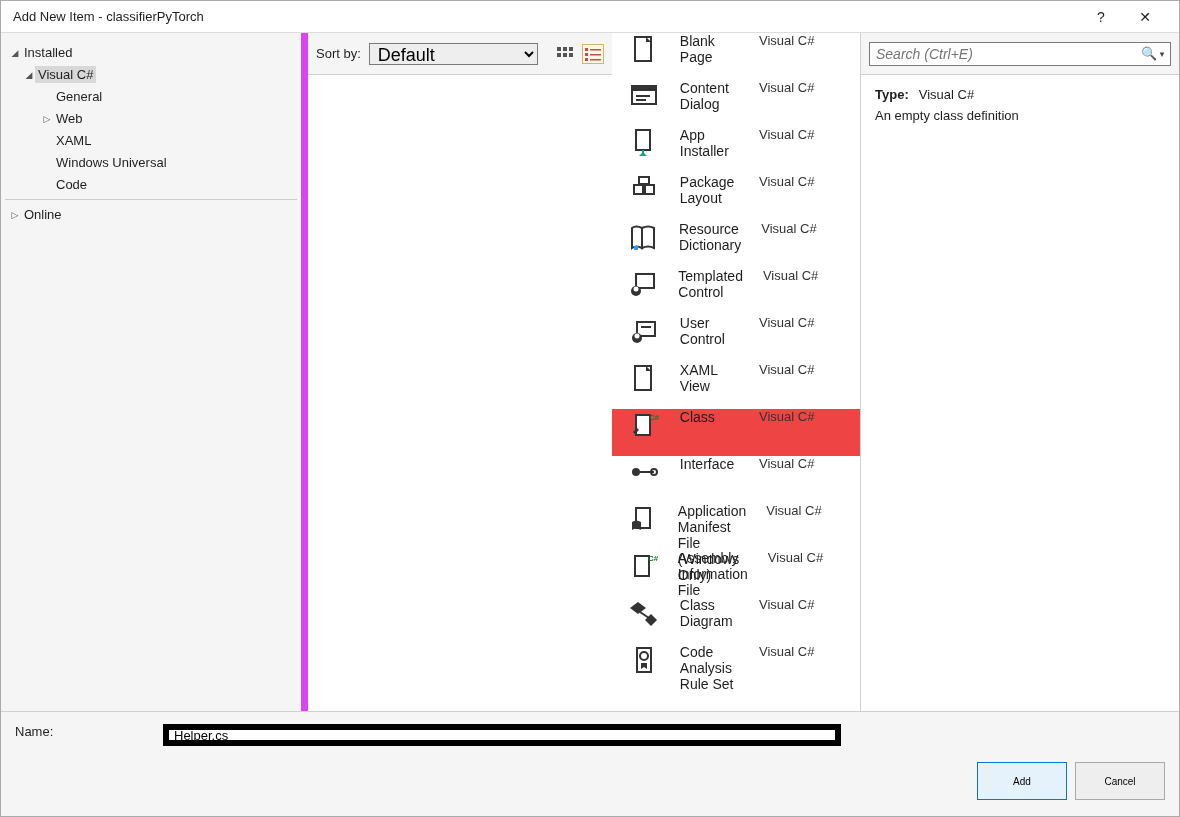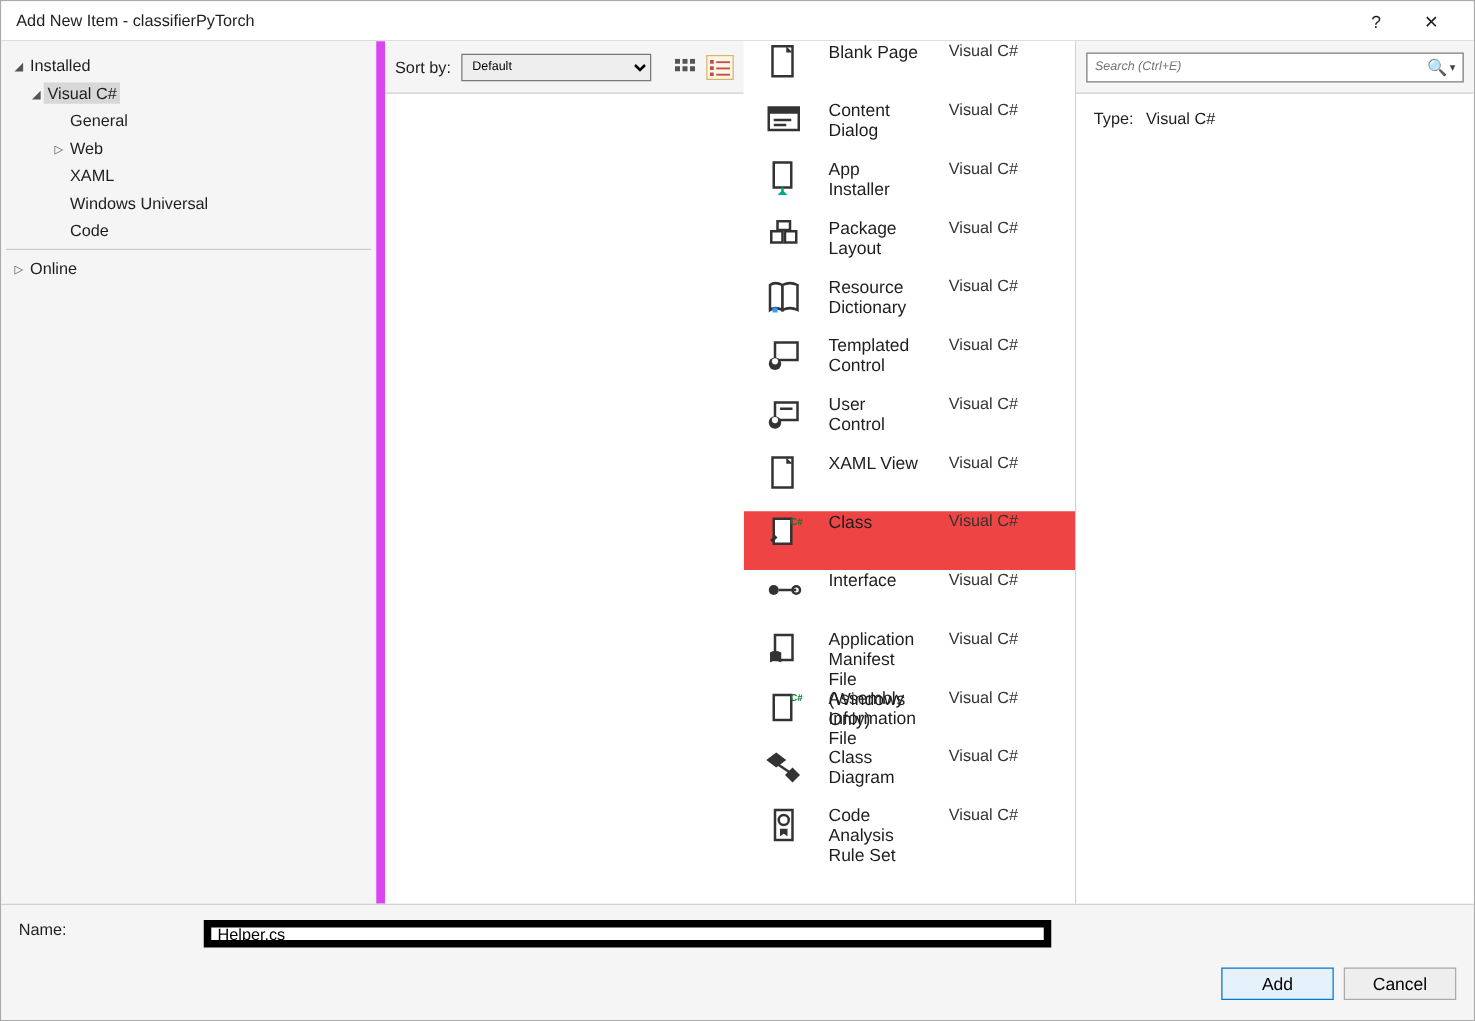--- a/index.html
+++ b/index.html
@@ -16,51 +16,51 @@
 .tree .item .arrow{display:inline-block;width:12px;text-align:center;font-size:9px;color:#555}
 .tree .item .lbl{padding:1px 3px}
 .tree .item.selected .lbl{background:#d8d8d8}
 .tree .sub1{padding-left:18px}
 .tree .sub2{padding-left:36px}
 .tree .sep{height:1px;background:#ccc;margin:4px 0}
 
 .center{flex:1;display:flex;border-left:7px solid #d946ef;border-right:1px solid #d0d0d0;background:#fff;min-height:0}
 .topbar{height:42px;display:flex;align-items:center;background:#f5f5f5;gap:6px;padding:0 8px;border-bottom:1px solid #d0d0d0}
 .sortlbl{margin-right:2px}
-select.sortsel{width:152px;height:22px;border:1px solid #7a7a7a;background:#eee;font-size:10px;padding-left:4px}
+select.sortsel{width:169px;height:22px;border:1px solid #7a7a7a;background:#eee;font-size:18px;padding-left:4px}
 .viewbtn{width:22px;height:20px;display:inline-flex;align-items:center;justify-content:center;border:1px solid transparent}
 .viewbtn.active{border:1px solid #d9b36c;background:#fff7e5}
 .viewbtn svg{display:block}
 .listwrap{flex:1;overflow-y:scroll;background:#fff}
 .row{display:flex;align-items:flex-start;height:47px;padding:0 16px;gap:20px;cursor:default}
 .row.selected{background:#ef4444}
 .row .icon{width:32px;height:32px;display:flex;align-items:center;justify-content:center;color:#333}
 .row .icon svg{width:30px;height:30px}
 .row .tlabel{flex:1;font-size:14px}
 .row .lang{width:85px;text-align:left;color:#333}
 
 .listwrap::-webkit-scrollbar{width:17px;background:#f0f0f0}
 .listwrap::-webkit-scrollbar-thumb{background:#c0c0c0}
 .listwrap::-webkit-scrollbar-button{height:17px;background:#e6e6e6}
 
 .details{width:318px;background:#fff;display:flex;flex-direction:column}
 .searchrow{height:42px;background:#f5f5f5;border-bottom:1px solid #d0d0d0;display:flex;align-items:center;padding:0 8px}
 .searchbox{flex:1;display:flex;align-items:center;border:1px solid #7a7a7a;background:#fff;height:24px}
-.searchbox input{flex:1;border:none;outline:none;font-size:10px;padding:0 6px;font-style:italic;color:#3b82f6;background:transparent}
+.searchbox input{flex:1;border:none;outline:none;font-size:14px;padding:0 6px;font-style:italic;color:#3b82f6;background:transparent}
 .searchbox .sbtn{width:34px;display:flex;align-items:center;justify-content:center;color:#444;font-size:13px}
 .details .body{padding:12px 14px}
 .details .body .row1{display:flex;gap:10px;margin-bottom:6px}
-.details .body .k{font-weight:normal}
+.details .body .k{font-weight:bold}
 
 .footer{background:#f5f5f5;border-top:1px solid #d0d0d0;padding:12px 14px 16px 14px}
 .namewrap{display:flex;align-items:flex-start;gap:8px;margin-bottom:16px}
 .namewrap label{width:140px}
 .namewrap input{flex:0 0 678px;height:22px;border:6px solid #000000;padding:0 5px;font-size:13px;background:#fff}
 .btns{display:flex;justify-content:flex-end;gap:8px}
-.btns button{width:90px;height:26px;border:1px solid #aaa;background:#eee;font-size:14px;cursor:default}
+.btns button{width:90px;height:38px;border:1px solid #aaa;background:#eee;font-size:10px;cursor:default}
 .btns button.primary{border:1px solid #0078d4;background:#e5f1fb}
 </style>
 </head>
 <body>
 
 <div class="titlebar">
   <span class="title">Add New Item - classifierPyTorch</span>
   <span class="winbtn">?</span>
   <span class="winbtn">✕</span>
 </div>
@@ -269,20 +269,21 @@
             <span>🔍</span>
             <span style="font-size:9px;margin-left:2px">▾</span>
           </span>
       </div>
     </div>
     <div class="body">
       <div class="row1">
         <span class="k">Type:</span>
         <span>Visual C#</span>
       </div>
+      <div>An empty class definition</div>
     </div>
   </div>
 
 </div>
 
 <div class="footer">
   <div class="namewrap">
     <label>Name:</label>
     <input type="text" value="Helper.cs" style="">
   </div>

